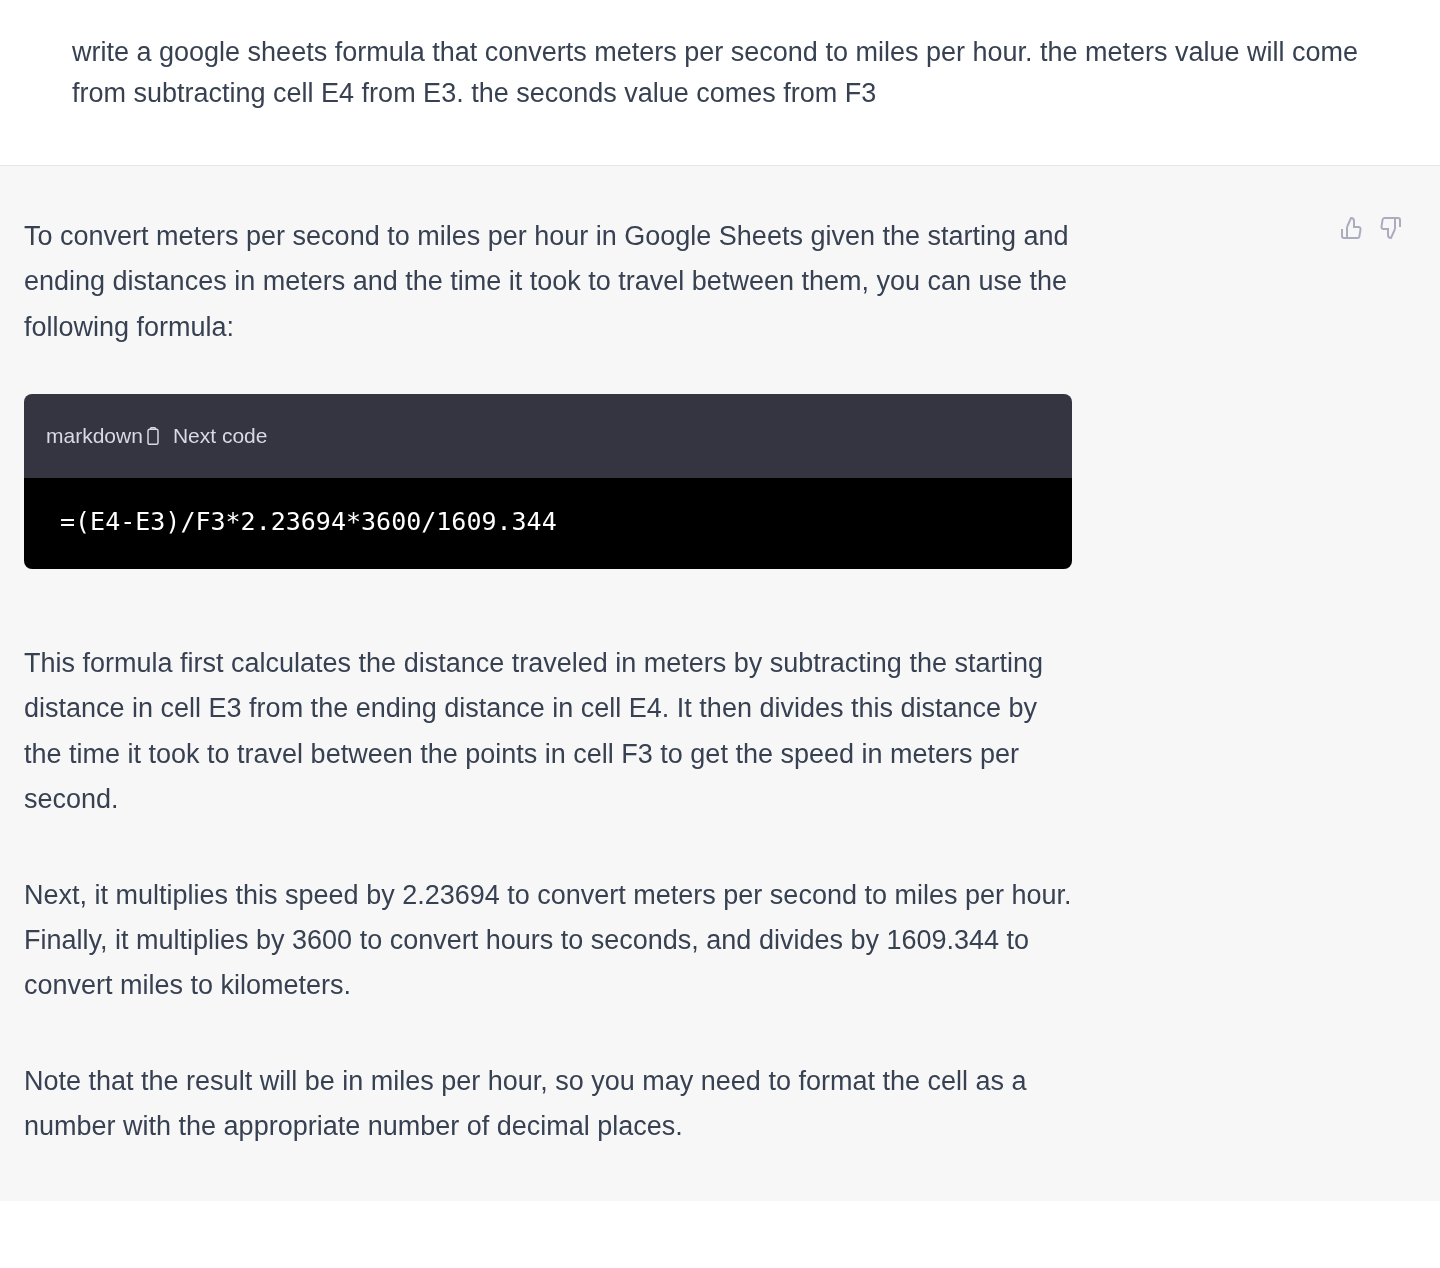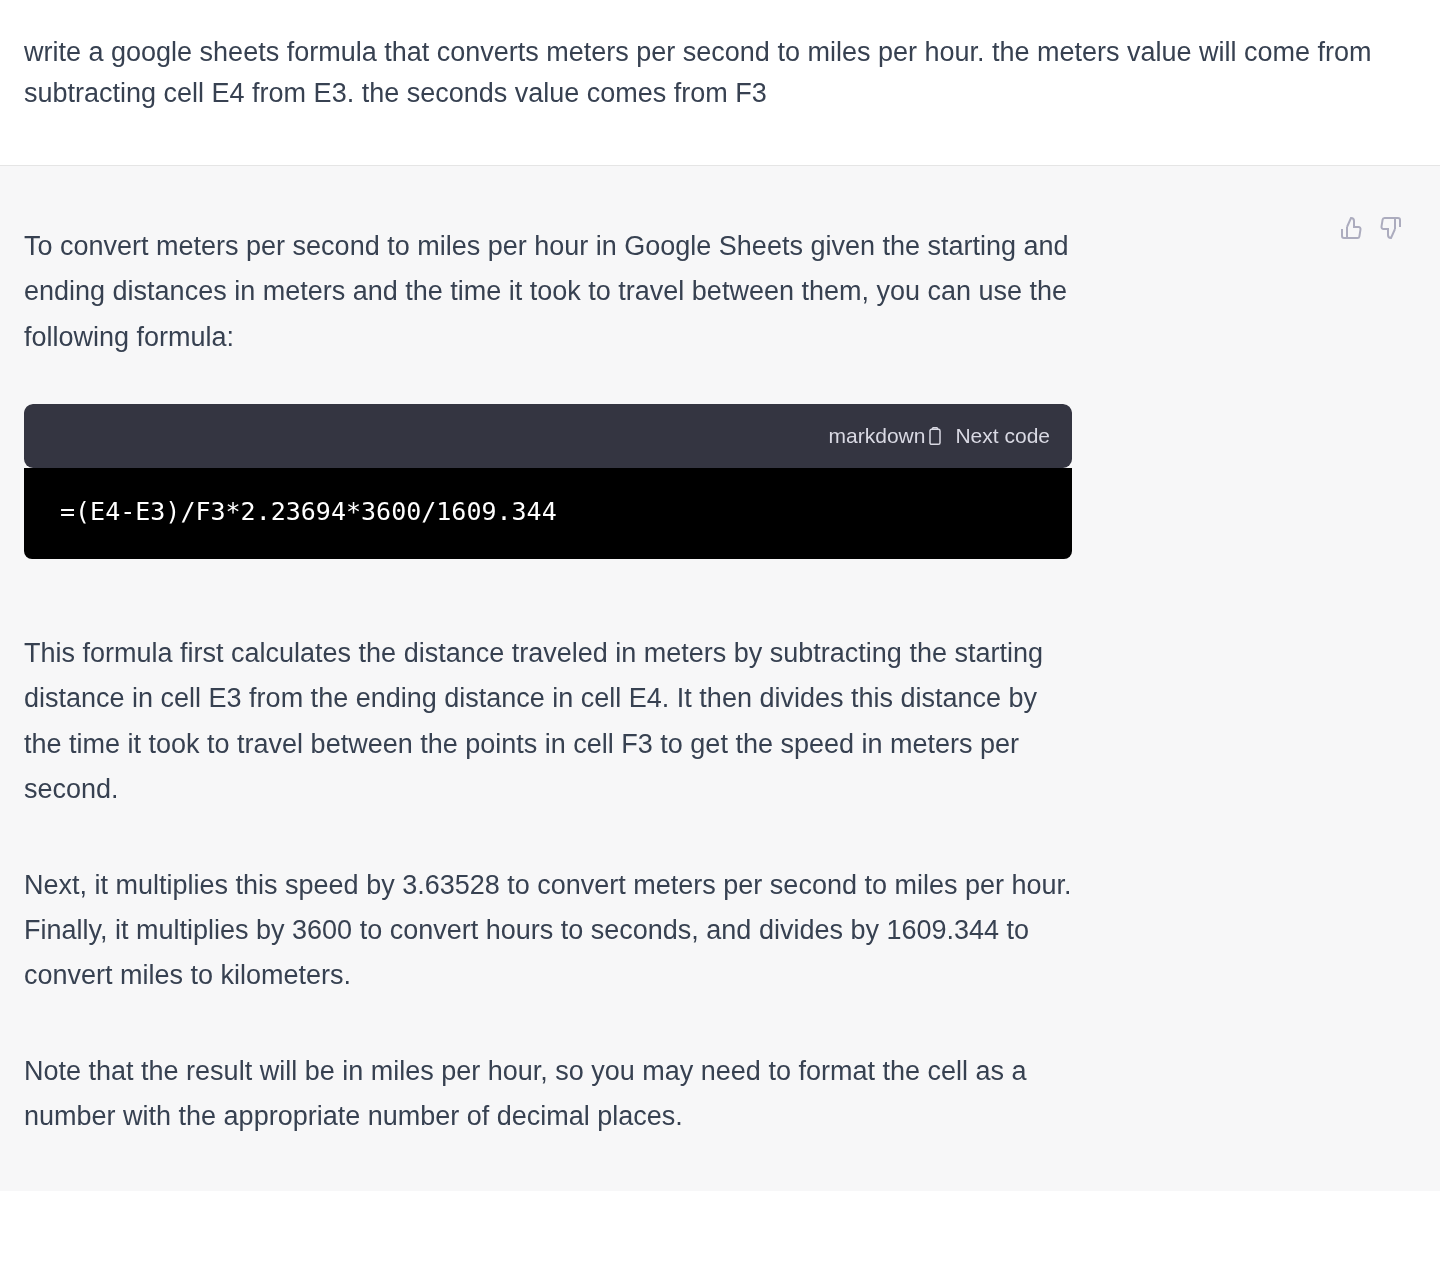--- a/index.html
+++ b/index.html
@@ -8,36 +8,36 @@
       box-sizing: border-box;
     }
     body {
       font-family: -apple-system, BlinkMacSystemFont, "Segoe UI", Helvetica, Arial, sans-serif;
       background: #ffffff;
       width: 1440px;
     }
     .user-section {
       padding: 32px 24px 52px 24px;
       background: #ffffff;
+      margin-left: 48px;
     }
     .user-text {
       font-size: 27px;
       line-height: 1.5;
       color: #374151;
       font-weight: 400;
     }
     .assistant-section {
       background: #f7f7f8;
       border-top: 1px solid #e5e5e5;
       padding: 48px 24px 52px 24px;
       position: relative;
     }
     .assistant-content {
       max-width: 1048px;
-      margin-top: 10px;
     }
     .feedback-actions {
       position: absolute;
       top: 50px;
       right: 38px;
       display: flex;
       gap: 14px;
     }
     .feedback-icon {
       width: 24px;
@@ -63,26 +63,25 @@
     }
     .code-block {
       border-radius: 8px;
       overflow: hidden;
       margin-bottom: 72px;
       max-width: 1048px;
     }
     .code-header {
       background: #343541;
       display: flex;
-      justify-content: flex-end;
+      justify-content: flex-start;
       align-items: center;
-      padding: 20px 22px;
+      padding: 30px 22px;
       color: #d9d9e3;
       font-size: 21px;
-      border-radius: 9px;
     }
     .code-lang {
       color: #d9d9e3;
       font-weight: 400;
     }
     .copy-button {
       display: flex;
       align-items: center;
       gap: 10px;
       cursor: pointer;
@@ -134,16 +133,16 @@
             <rect x="6" y="4" width="12" height="18" rx="2"></rect>
             <path d="M9 4V3a1 1 0 0 1 1-1h4a1 1 0 0 1 1 1v1"></path>
           </svg>
           <span>Next code</span>
         </div>
       </div>
       <div class="code-content">=(E4-E3)/F3*2.23694*3600/1609.344</div>
     </div>
 
     <p class="assistant-paragraph">This formula first calculates the distance traveled in meters by subtracting the starting distance in cell E3 from the ending distance in cell E4. It then divides this distance by the time it took to travel between the points in cell F3 to get the speed in meters per second.</p>
-    <p class="assistant-paragraph">Next, it multiplies this speed by 3.63528 to convert meters per second to miles per hour. Finally, it multiplies by 3600 to convert hours to seconds, and divides by 1609.344 to convert miles to kilometers.</p>
+    <p class="assistant-paragraph">Next, it multiplies this speed by 2.23694 to convert meters per second to miles per hour. Finally, it multiplies by 3600 to convert hours to seconds, and divides by 1609.344 to convert miles to kilometers.</p>
     <p class="assistant-paragraph">Note that the result will be in miles per hour, so you may need to format the cell as a number with the appropriate number of decimal places.</p>
   </div>
 </div>
 
 </body></html>

